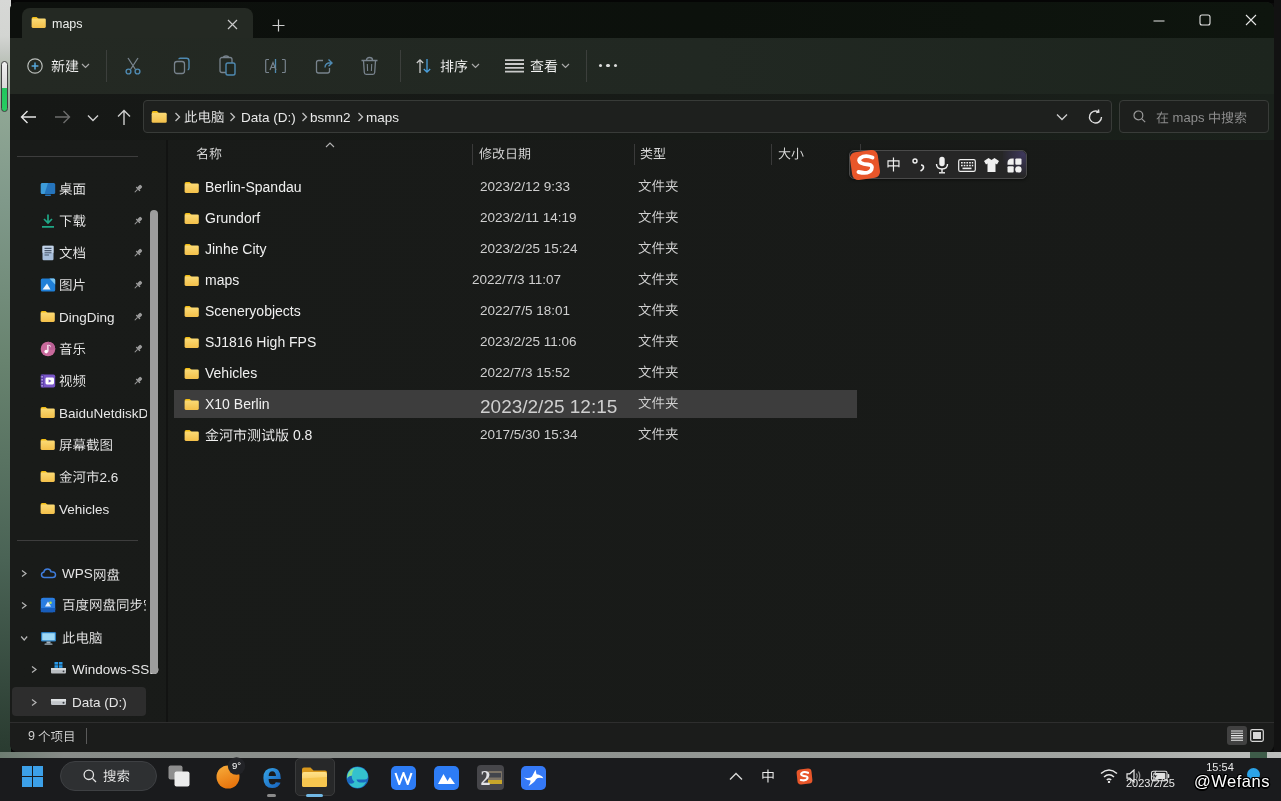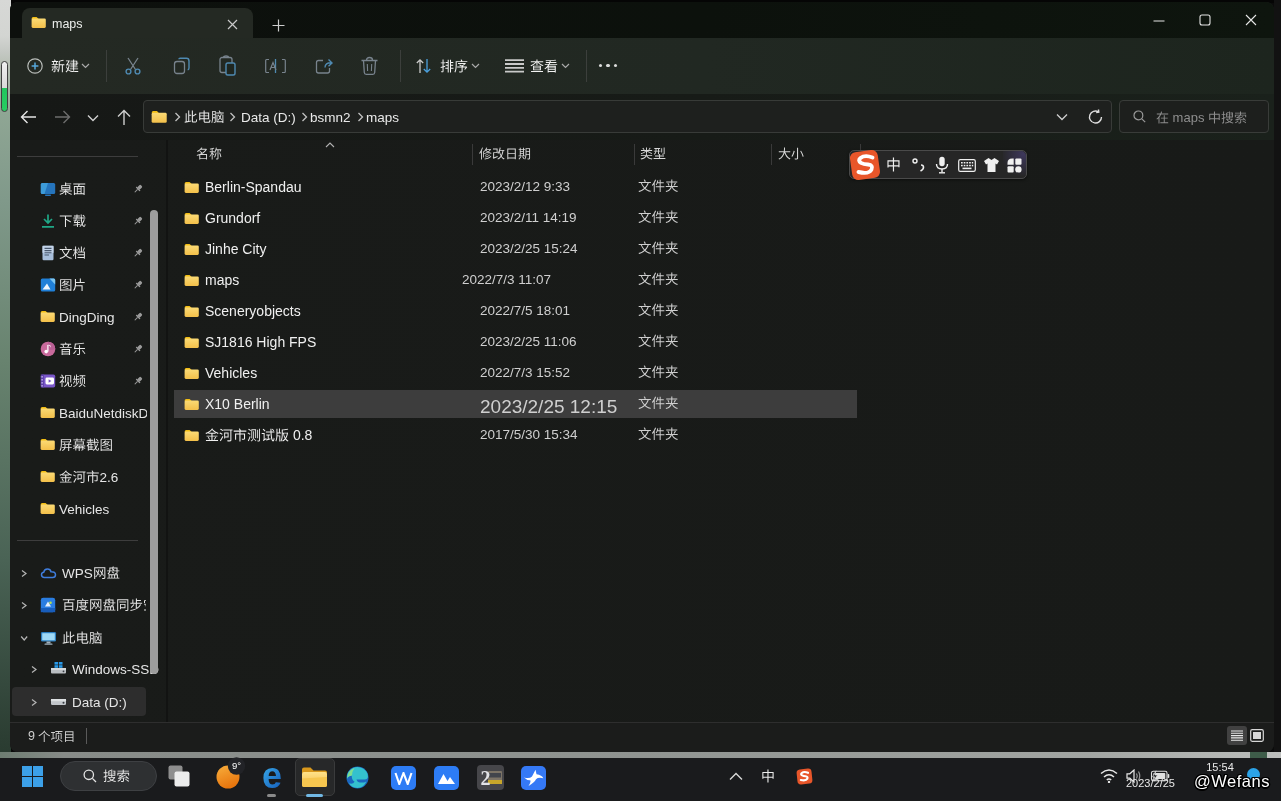--- a/index.html
+++ b/index.html
@@ -400,21 +400,21 @@
         <use href="#folder"></use>
       </svg>
     </div>
     <div class="a" style="left:49px;top:499.5px;font-size:13.5px;color:#e6e6e6;white-space:nowrap;max-width:88px;overflow:hidden;">Vehicles</div>
     <div class="a" style="left:30px;top:563px">
       <svg width="17" height="16" viewBox="0 0 17 14">
         <path d="M4.5 11.5 Q1.5 11.5 1.5 8.8 Q1.5 6.5 3.8 6.2 Q4.2 3 7.5 3 Q10.3 3 11 5.7 Q15.5 5.5 15.5 8.7 Q15.5 11.5 12.5 11.5 Z" fill="none" stroke="#3f7ddd" stroke-width="1.5"></path>
       </svg>
     </div>
     <div class="a row" style="left:52px;top:564px;white-space:nowrap">
-      <span style="display:inline-flex;align-items:flex-start;color:#e6e6e6;font-size:13.5px;">
+      <span style="display:inline-flex;align-items:flex-end;color:#e6e6e6;font-size:13.5px;">
         <span>WPS</span>
         <svg class="z" style="width:27.0px;height:13.5px;" viewBox="0 0 2000 1000">
           <use href="#u7F51" x="0"></use>
           <use href="#u76D8" x="1000"></use>
         </svg>
       </span>
     </div>
     <svg class="a" style="left:10px;top:567px" width="8" height="9" viewBox="0 0 8 9">
       <path d="M2 1.5 L6 4.5 L2 7.5" fill="none" stroke="#b5b5b5" stroke-width="1.2"></path>
     </svg>
@@ -555,21 +555,21 @@
       <svg class="z" style="width:40.5px;height:13.5px;color:#cfcfcf;" viewBox="0 0 3000 1000">
         <use href="#u6587" x="0"></use>
         <use href="#u4EF6" x="1000"></use>
         <use href="#u5939" x="2000"></use>
       </svg>
     </div>
     <svg class="a" style="left:174px;top:270.5px" width="16" height="14" viewBox="0 0 16 13">
       <use href="#folder"></use>
     </svg>
     <div class="a" style="left:195px;top:269.5px;font-size:14px;color:#f0f0f0">maps</div>
-    <div class="a" style="left:452px;top:269.5px;font-size:13.5px;color:#cfcfcf">2022/7/3 11:07</div>
+    <div class="a" style="left:462px;top:269.5px;font-size:13.5px;color:#cfcfcf">2022/7/3 11:07</div>
     <div class="a row" style="left:628px;top:269.5px">
       <svg class="z" style="width:40.5px;height:13.5px;color:#cfcfcf;" viewBox="0 0 3000 1000">
         <use href="#u6587" x="0"></use>
         <use href="#u4EF6" x="1000"></use>
         <use href="#u5939" x="2000"></use>
       </svg>
     </div>
     <svg class="a" style="left:174px;top:301.5px" width="16" height="14" viewBox="0 0 16 13">
       <use href="#folder"></use>
     </svg>

